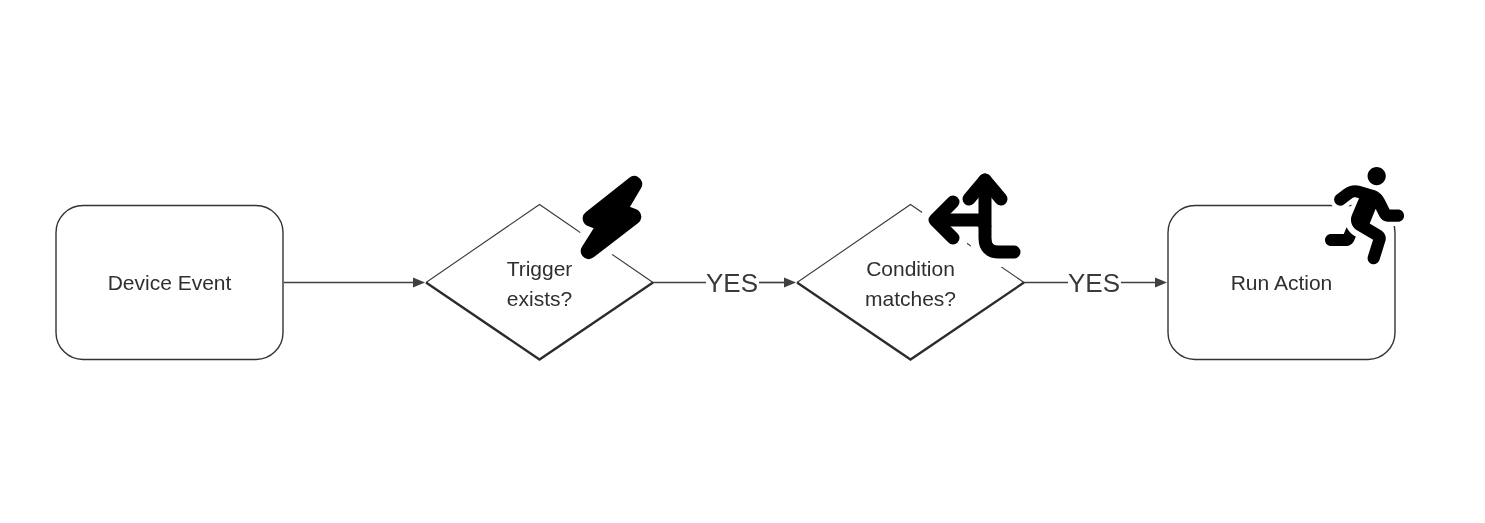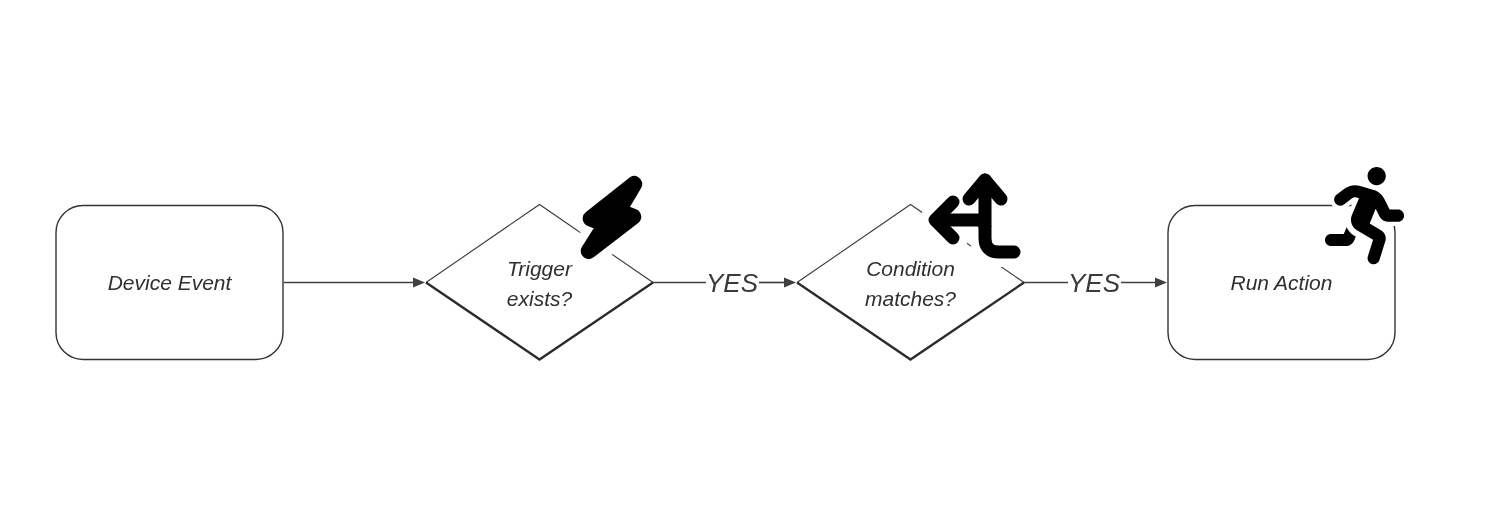--- a/index.html
+++ b/index.html
@@ -2,21 +2,20 @@
 <html><head>
 <meta charset="utf-8">
 <style>
   html,body{margin:0;padding:0;background:#ffffff;}
   .canvas{
     position:relative;
     width:1485px;height:523px;
     background:#86efac;
     font-family:"Liberation Sans", sans-serif;
     overflow:hidden;
-    font-style:italic;
   }
   svg text{
     font-family:"Liberation Sans","DejaVu Sans",sans-serif;
   }
   .node-label{ font-size:21px; fill:#2f2f2f; }
   .edge-label{ font-size:26px; fill:#3a3a3a; }
 </style>
 </head>
 <body>
 

